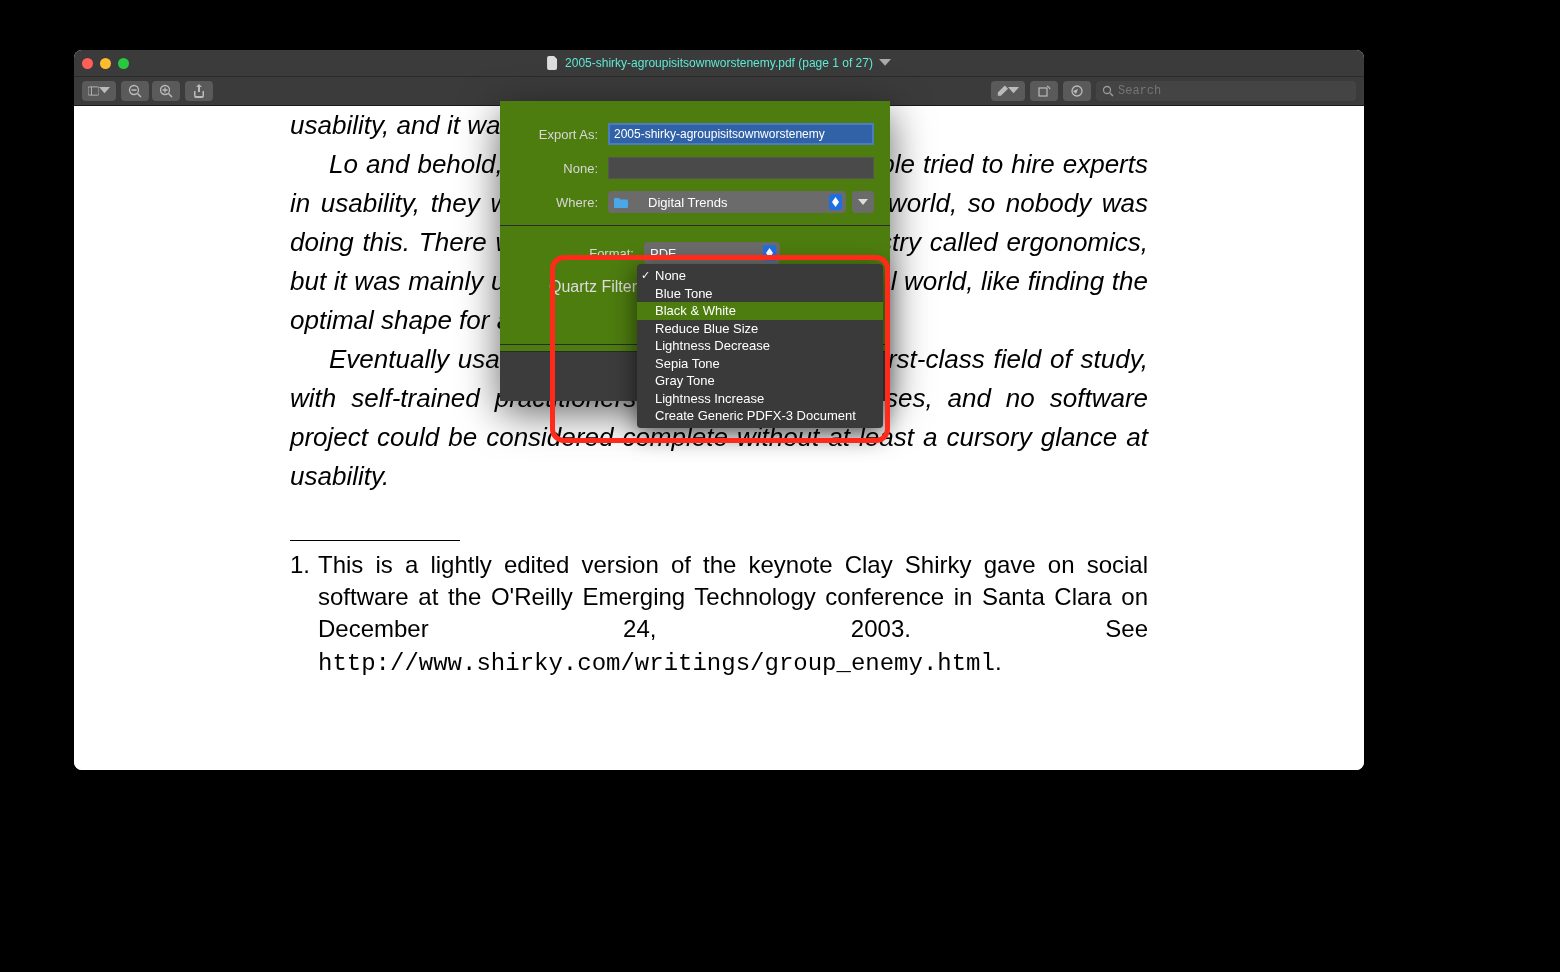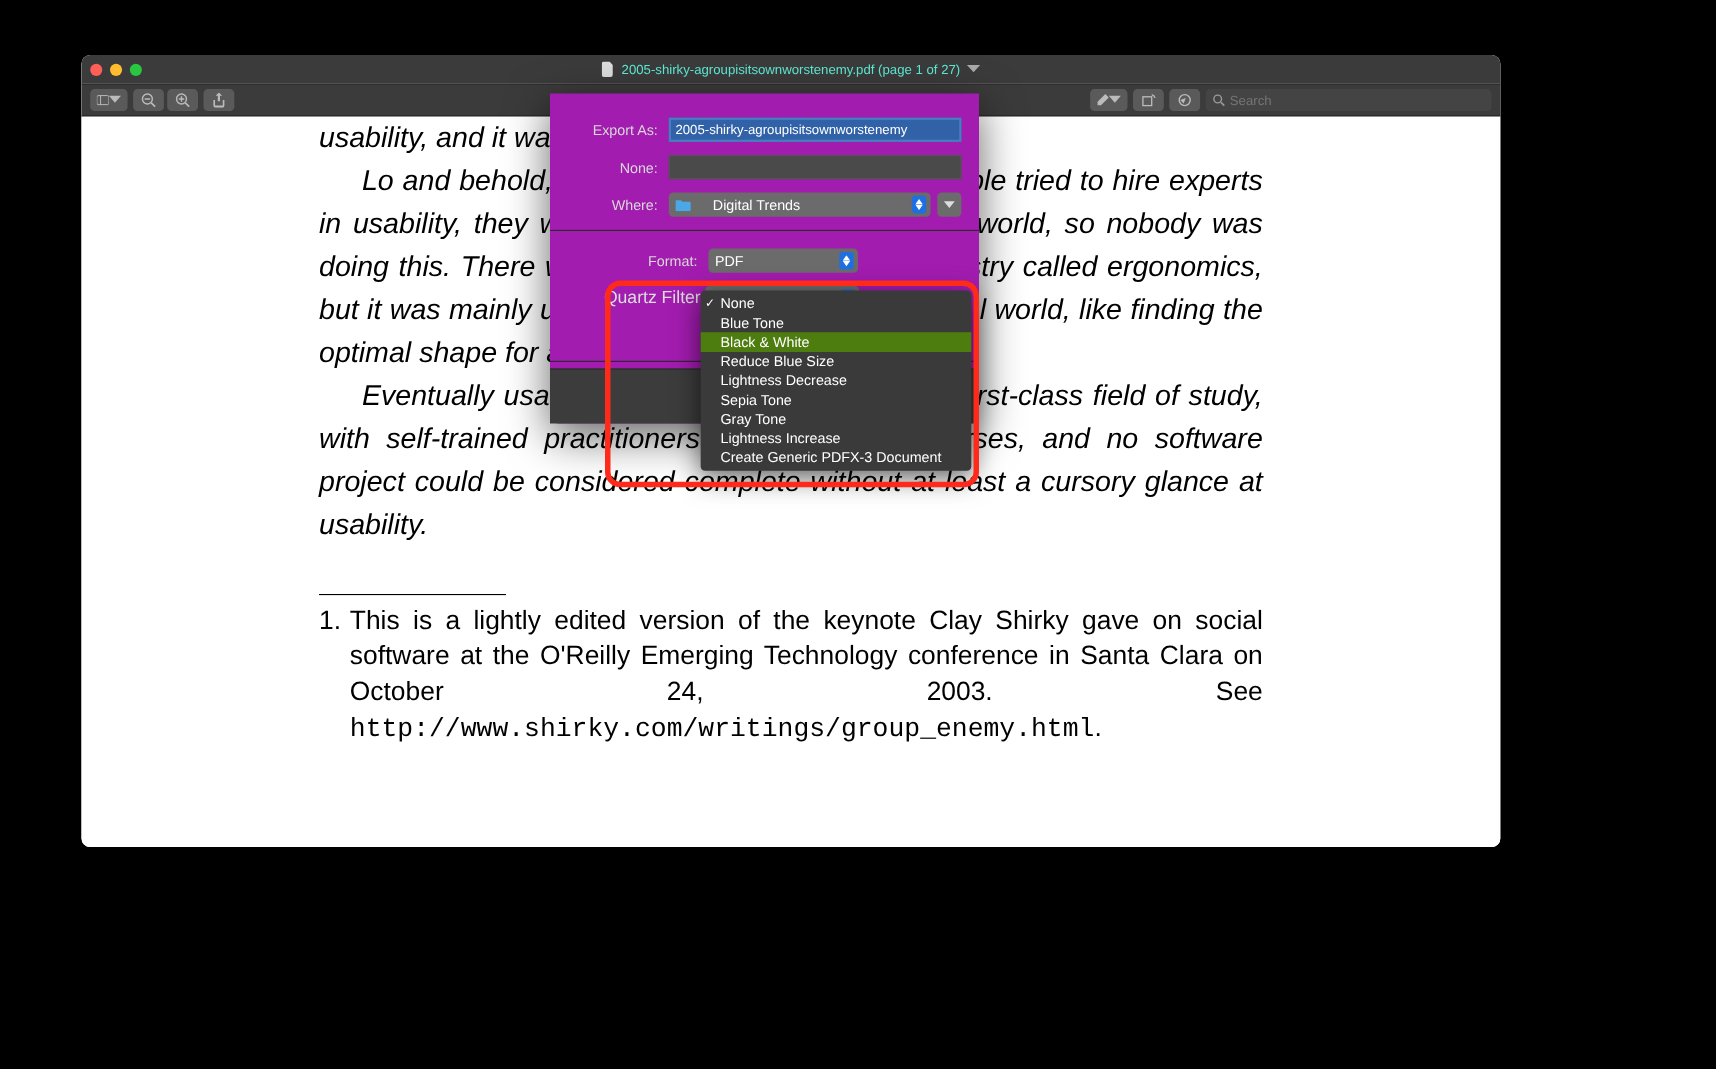--- a/index.html
+++ b/index.html
@@ -14,33 +14,33 @@
   .title-center { position: absolute; left: 50%; transform: translateX(-50%); display: flex; align-items: center; gap: 6px; color: #5eead4; font-size: 12px; }
   .title-center svg { width: 12px; height: 14px; }
   .toolbar { height: 30px; background: #3b3b3b; border-top: 1px solid #2a2a2a; border-bottom: 1px solid #1a1a1a; display: flex; align-items: center; padding: 0 8px; gap: 5px; }
   .tbtn { height: 20px; min-width: 28px; padding: 0 6px; background: #5a5a5a; border-radius: 4px; display: flex; align-items: center; justify-content: center; }
   .tbtn svg { width: 14px; height: 14px; }
   .tgrp { display: flex; gap: 3px; }
   .tbtn.sidebar { width: 34px; }
   .spacer { flex: 1; }
   .search-box { height: 20px; width: 260px; background: #444; border-radius: 4px; display: flex; align-items: center; padding: 0 6px; gap: 4px; }
   .search-box svg { width: 12px; height: 12px; }
-  .search-box input { background: transparent; border: none; outline: none; color: #aaa; font-size: 12px; flex: 1; }
+  .search-box input { background: transparent; border: none; outline: none; color: #aaa; font-size: 12px; flex: 1; font-family: Liberation Mono, monospace; }
   .content { position: relative; height: calc(100% - 56px); background: #fff; overflow: hidden; }
   .page { padding: 0 216px 0 216px; font-family: Georgia, 'Times New Roman', serif; font-style: italic; font-size: 26px; line-height: 1.5; color: #000; text-align: justify; }
   .page p.body { text-indent: 1.5em; margin: 0; }
   .page p.first { text-indent: 0; margin: 0; }
   .page p.nowrap { white-space: nowrap; }
   .footrule { width: 170px; height: 1px; background: #000; margin: 44px 0 8px 0; }
   .footnote { font-style: normal; font-size: 24px; line-height: 1.3; padding-left: 28px; text-indent: -28px; font-family: Georgia, serif; }
   .footnote .num { display: inline-block; width: 28px; text-indent: 0; }
   .footnote .url { font-family: "Courier New", monospace; }
 
   
-  .sheet { position: absolute; left: 500px; top: 85px; width: 390px; background: #a21caf; border-radius: 0 0 8px 8px; box-shadow: 0 12px 40px rgba(0,0,0,0.6); z-index: 5; color: #ddd; font-size: 13px; }
+  .sheet { position: absolute; left: 500px; top: 101px; width: 390px; background: #4d7c0f; border-radius: 0 0 8px 8px; box-shadow: 0 12px 40px rgba(0,0,0,0.6); z-index: 5; color: #ddd; font-size: 13px; }
   .sheet-row { display: flex; align-items: center; padding: 6px 16px; }
   .sheet-row .lbl { width: 92px; text-align: right; padding-right: 10px; color: #d8d8d8; }
   .sheet-row .ctrl { flex: 1; }
   .text-input { height: 22px; background: #4a4a4a; border: 2px solid #4a7dbf; border-radius: 0; padding: 0 4px; color: #fff; font-size: 12px; display: flex; align-items: center; }
   .text-input.sel { background: #3162a8; }
   .text-input.noborder { border: 1px solid #555; }
   .where-row { display: flex; gap: 6px; }
   .popup-btn { height: 22px; background: #6b6b6b; border-radius: 4px; padding: 0 18px 0 6px; display: flex; align-items: center; gap: 20px; position: relative; flex: 1; color: #fff; }
   .popup-btn .chev { position: absolute; right: 4px; display: flex; flex-direction: column; gap: 0; background: #1f6fe0; border-radius: 3px; width: 13px; height: 16px; align-items: center; justify-content: center; }
   .popup-btn .chev svg { width: 7px; height: 5px; display:block; }
@@ -148,21 +148,21 @@
       <input placeholder="Search" style="">
     </div>
   </div>
 
   <div class="content">
     <div class="page">
       <p class="first nowrap">usability, and it was a wreck.</p>
       <p class="body">Lo and behold, when the Web came along, people tried to hire experts in usability, they went out shopping around in the world, so nobody was doing this. There was a discipline in a related industry called ergonomics, but it was mainly used to study things in the physical world, like finding the optimal shape for a chair.</p>
       <p class="body">Eventually usability became incorporated as a first-class field of study, with self-trained practitioners and university courses, and no software project could be considered complete without at least a cursory glance at usability.</p>
       <div class="footrule"></div>
-      <p class="footnote"><span class="num">1.</span><span>This is a lightly edited version of the keynote Clay Shirky gave on social software at the O'Reilly Emerging Technology conference in Santa Clara on October 24, 2003. See </span><span class="url">http://www.shirky.com/writings/group_enemy.html</span><span>.</span></p>
+      <p class="footnote"><span class="num">1.</span><span>This is a lightly edited version of the keynote Clay Shirky gave on social software at the O'Reilly Emerging Technology conference in Santa Clara on December 24, 2003. See </span><span class="url">http://www.shirky.com/writings/group_enemy.html</span><span>.</span></p>
     </div>
   </div>
 </div>
 
 <div class="sheet">
   <div style="height:16px;"></div>
   <div class="sheet-row">
     <div class="lbl">Export As:</div>
     <div class="ctrl">
       <div class="text-input sel">

